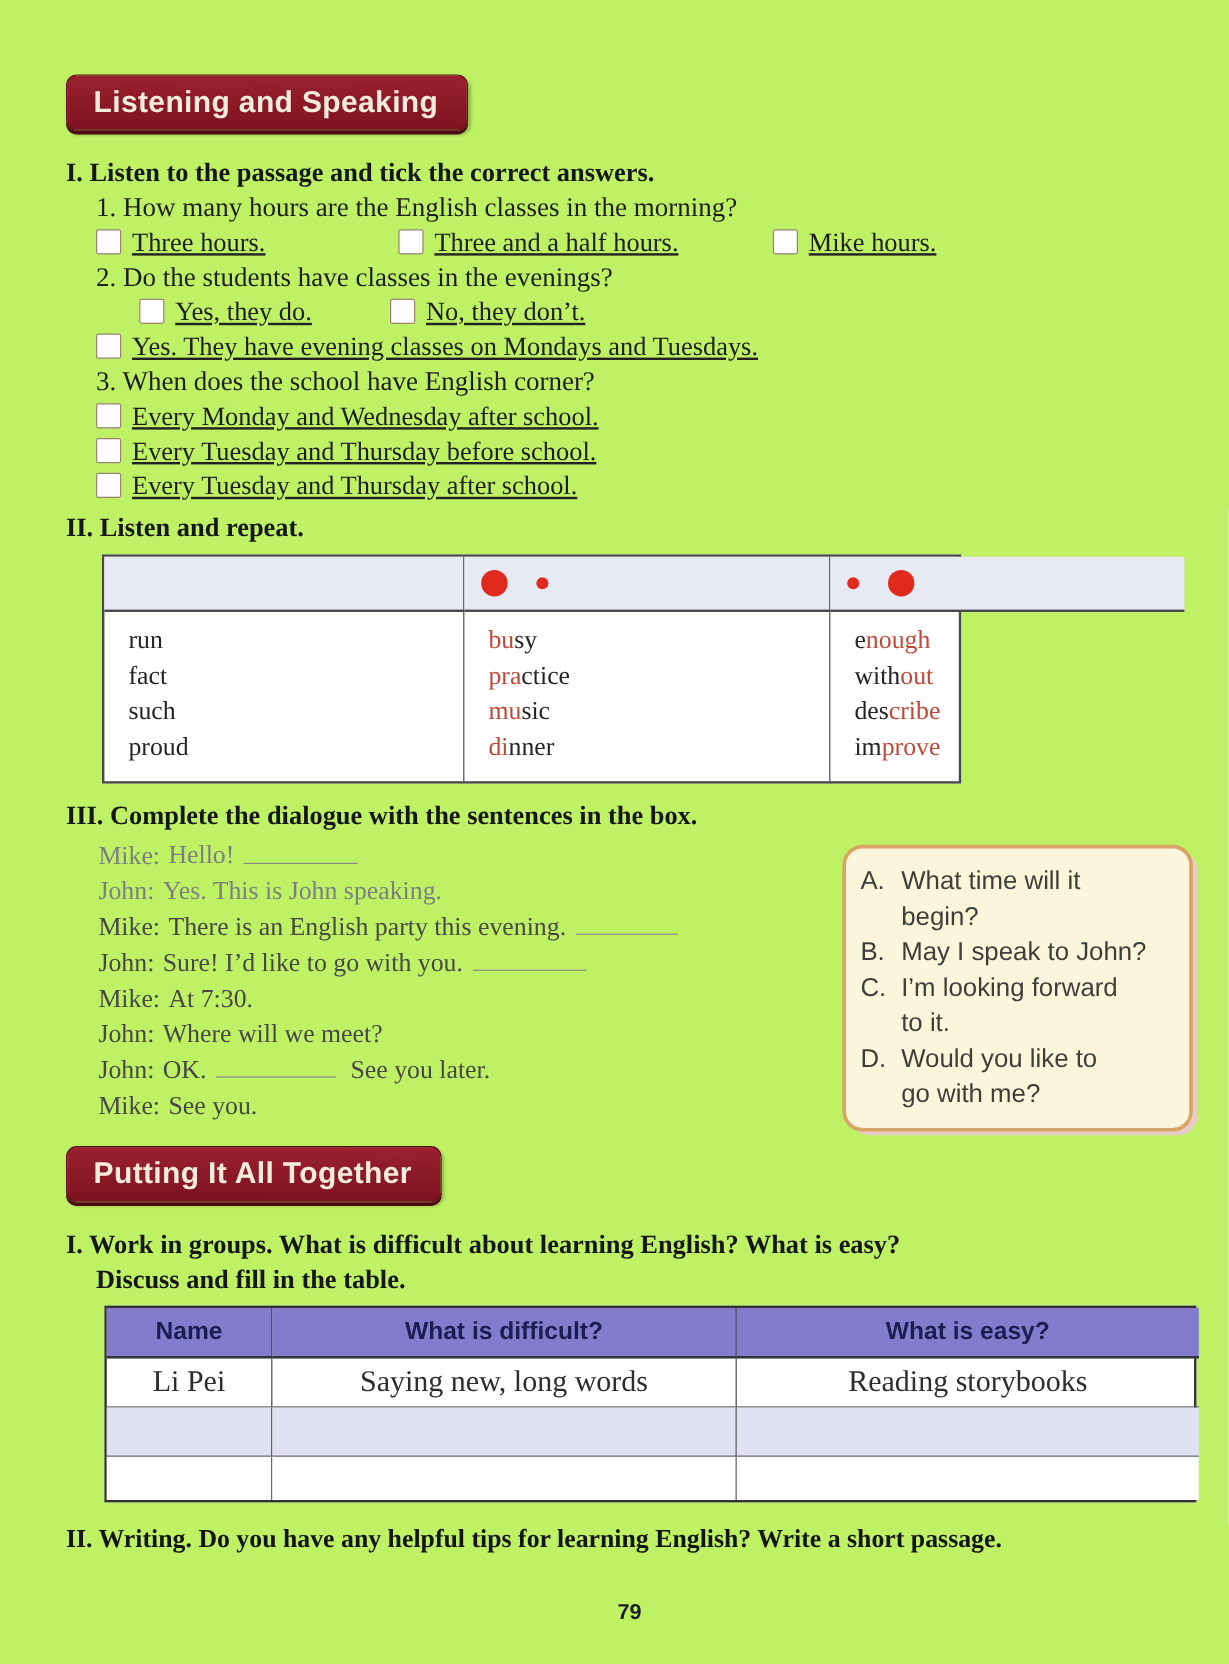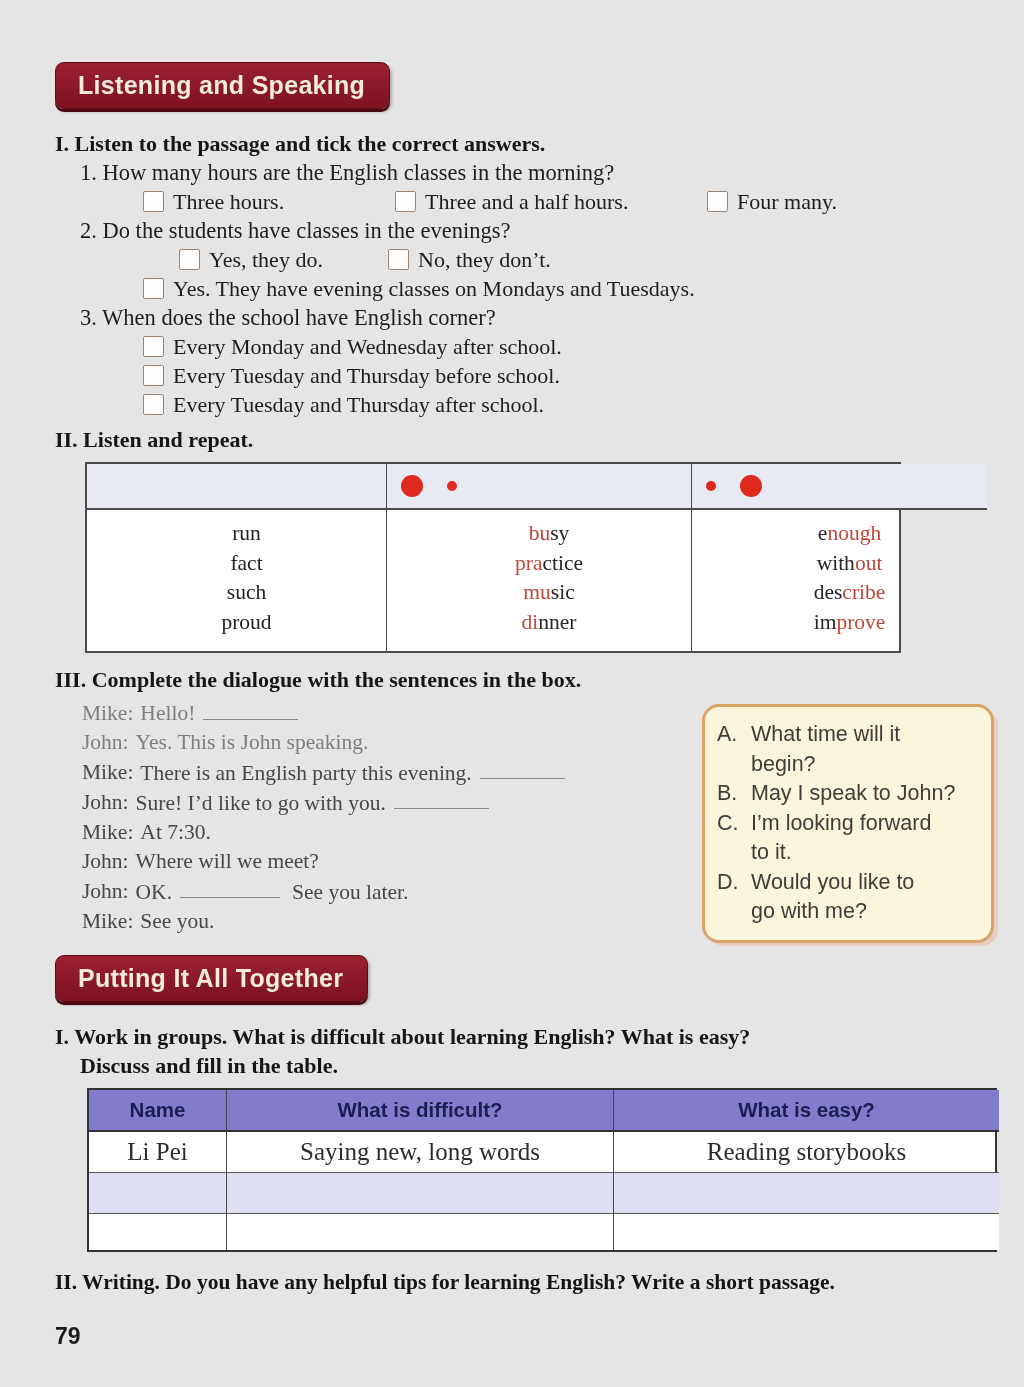--- a/index.html
+++ b/index.html
@@ -2,21 +2,21 @@
 <html><head>
 <meta charset="utf-8">
 <style>
   * { margin: 0; padding: 0; box-sizing: border-box; }
   html, body { background: #ffffff; }
   .page {
     position: relative;
     width: 1024px;
     height: 1387px;
     margin: 0 auto;
-    background: #e5e5e5;
+    background: #bef264;
     font-family: "Liberation Serif", serif;
     color: #222;
     overflow: hidden;
     padding: 0 30px 0 55px;
   }
 
   
   .banner {
     display: inline-block;
     margin-top: 62px;
@@ -41,42 +41,41 @@
     font-size: 22px;
     line-height: 29px;
     color: #161616;
   }
   .task-title.tight { margin-top: 6px; }
   .task-title.mid { margin-top: 12px; }
   .subtitle-line2 { margin-left: 25px; font-weight: bold; font-size: 22px; line-height: 29px; color: #161616;}
 
   
   .q-line { margin-left: 25px; font-size: 22.5px; line-height: 29px; color: #1d1d1d; }
-  .opt-row { margin-left: 88px; display: flex; align-items: flex-end; line-height: 29px; }
+  .opt-row { margin-left: 25px; display: flex; align-items: flex-end; line-height: 29px; text-decoration: underline; }
   .opt { display: flex; align-items: center; font-size: 22px; color: #1d1d1d; }
   .opt .cb { margin-right: 9px; }
   .w1 { width: 252px; } .w2 { width: 312px; } .w3 { width: 245px; padding-left: 36px; }
   .cb {
     display: inline-block; flex: 0 0 auto;
     width: 21px; height: 21px;
     border: 1.6px solid #9b8372;
     border-radius: 2px;
     background: #fffdfb;
   }
 
   
   .ptable {
     margin: 8px 0 0 30px;
-    width: 816px;
+    width: 716px;
     display: grid;
     grid-template-columns: 300px 305px 295px;
     grid-template-rows: 46px 141px;
     border: 2px solid #4a4a4a;
     background: #fff;
-    text-align: center;
   }
   .pt-h {
     background: #e7e9f3;
     border-bottom: 2px solid #4a4a4a;
     display: flex; align-items: center;
     padding-left: 14px;
   }
   .pt-cell { border-right: 1.5px solid #4a4a4a; }
   .pt-cell.last { border-right: none; }
   .dot { display: inline-block; border-radius: 50%; background: #e02a1e; }
@@ -141,25 +140,25 @@
     font-size: 20.5px;
     color: #1d1d52;
   }
   .ft-data { font-size: 25px; color: #2d2d2d; border-bottom: 1.5px solid #555; }
   .ft-lav { background: #dfe0f2; border-bottom: 1.5px solid #555; }
   .ft-empty { background: #fff; }
 
   
   .writing-title { margin-top: 16px; font-weight: bold; font-size: 21.5px; line-height: 29px; color: #141414; }
   .page-number {
-    margin-top: 26px;
-    text-align: left;
+    margin-top: 36px;
+    text-align: center;
     font-family: "Liberation Sans", sans-serif;
     font-weight: bold;
-    font-size: 23px;
+    font-size: 18px;
     color: #1c1c1c;
   }
 </style>
 </head>
 <body>
 
 <div class="page">
 
   
   <div class="banner">Listening and Speaking</div>
@@ -171,21 +170,21 @@
     <span class="opt w1">
       <span class="cb"></span>
       <span>Three hours.</span>
     </span>
     <span class="opt w2">
       <span class="cb"></span>
       <span>Three and a half hours.</span>
     </span>
     <span class="opt">
       <span class="cb"></span>
-      <span>Four many.</span>
+      <span>Mike hours.</span>
     </span>
   </div>
 
   <div class="q-line">2. Do the students have classes in the evenings?</div>
   <div class="opt-row">
     <span class="opt w3">
       <span class="cb"></span>
       <span>Yes, they do.</span>
     </span>
     <span class="opt">

